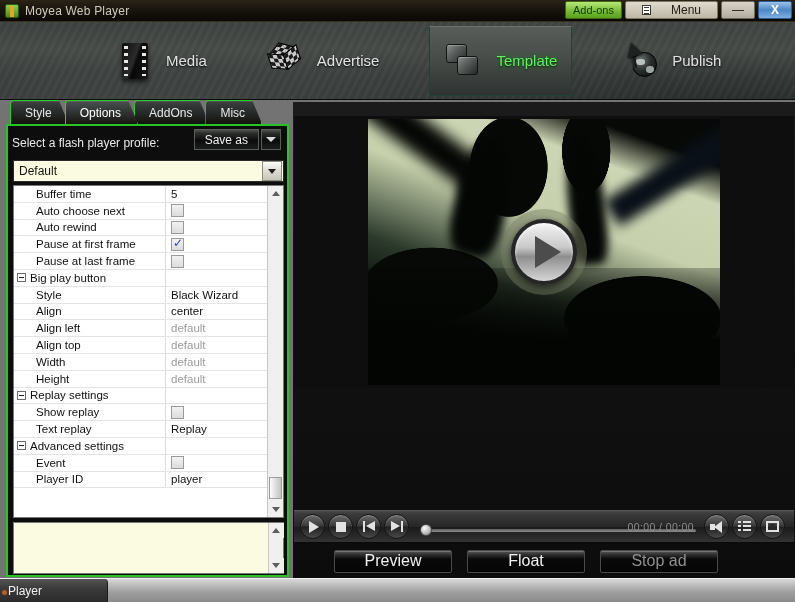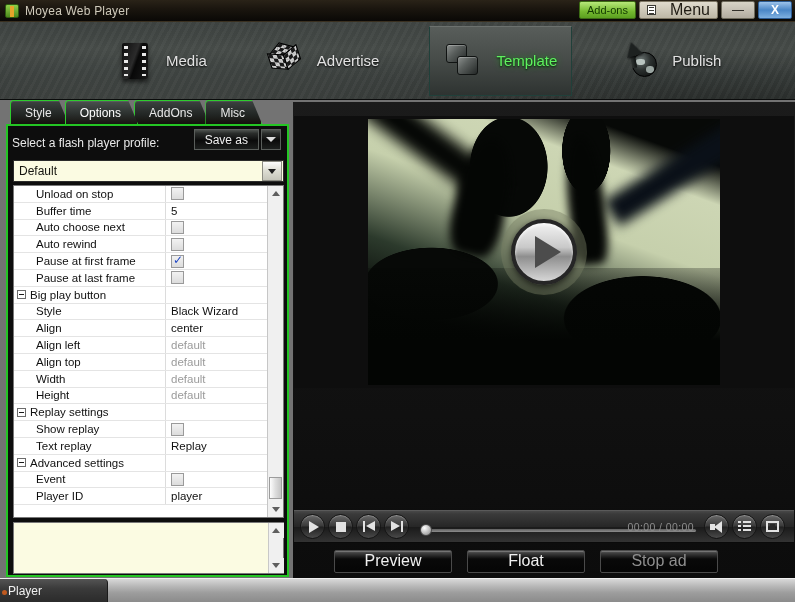--- a/index.html
+++ b/index.html
@@ -31,24 +31,24 @@
   }
   .title-text { color: #cfcabb; font-size: 12px; letter-spacing: .2px; }
   .win-controls { position: absolute; right: 3px; top: 1px; display: flex; gap: 3px; align-items: center; }
   .btn-addons {
     height: 18px; padding: 0 7px; font-size: 11px; color: #123a00;
     background: linear-gradient(to bottom, #b7e87a, #74b92f 60%, #5ba020);
     border: 1px solid #3c6b14; border-radius: 2px;
     display: flex; align-items: center;
   }
   .btn-menu {
-    height: 18px; padding: 0 7px; font-size: 16px; color: #201c14;
+    height: 18px; padding: 0 16px; font-size: 12px; color: #201c14;
     background: linear-gradient(to bottom, #e0dbce, #bdb7a6);
     border: 1px solid #7e7765; border-radius: 2px;
-    display: flex; align-items: center; gap: 14px;
+    display: flex; align-items: center; gap: 20px;
   }
   .menu-glyph {
     width: 9px; height: 10px; background: #fff; border: 1px solid #3b3a34;
     position: relative; display: inline-block;
   }
   .menu-glyph::after {
     content: ""; position: absolute; left: 1px; top: 1px; right: 1px; height: 1px;
     background: #3b3a34; box-shadow: 0 3px 0 #3b3a34, 0 6px 0 #3b3a34;
   }
   .btn-min, .btn-close {
@@ -537,28 +537,20 @@
       <span class="val">Default</span>
       <span class="drop">
         <span class="caret-dk"></span>
       </span>
     </div>
 
     <div class="grid">
       <div class="grid-rows" id="rows">
           <div class="prow child">
             <div class="pname">
-              <span>Unload on stop</span>
-            </div>
-            <div class="pval">
-              <span class="cb"></span>
-            </div>
-          </div>
-          <div class="prow child">
-            <div class="pname">
               <span>Buffer time</span>
             </div>
             <div class="pval">5</div>
           </div>
           <div class="prow child">
             <div class="pname">
               <span>Auto choose next</span>
             </div>
             <div class="pval">
               <span class="cb"></span>

